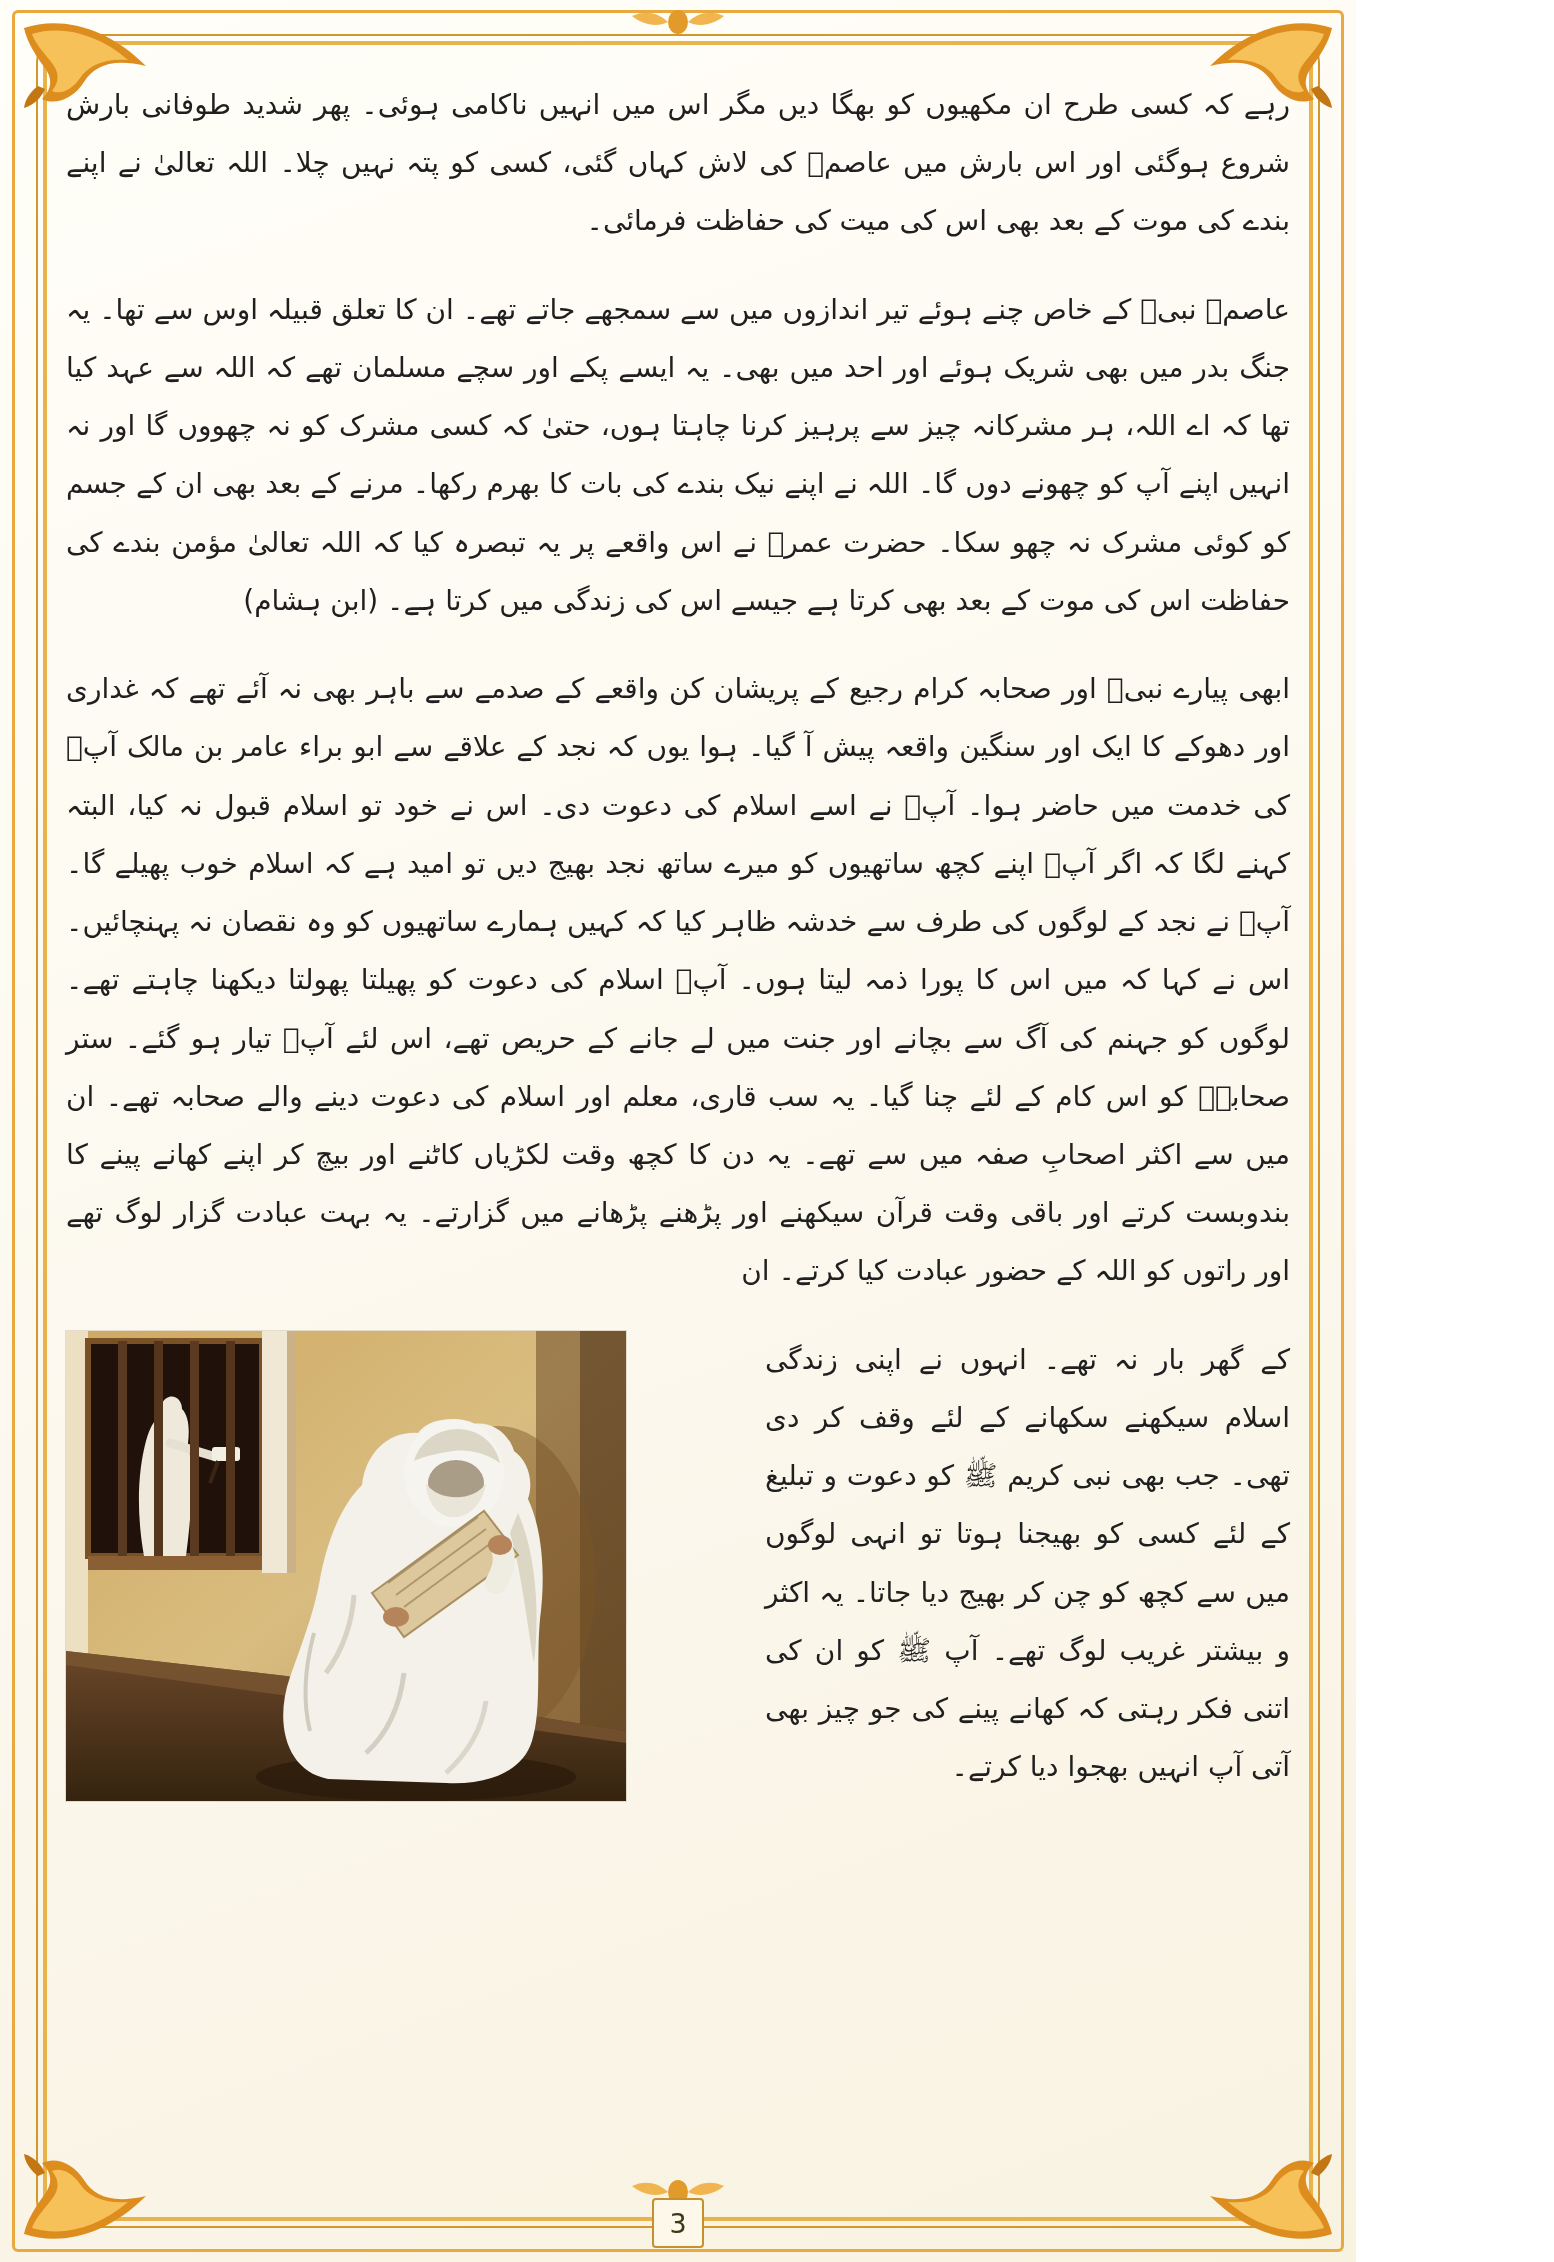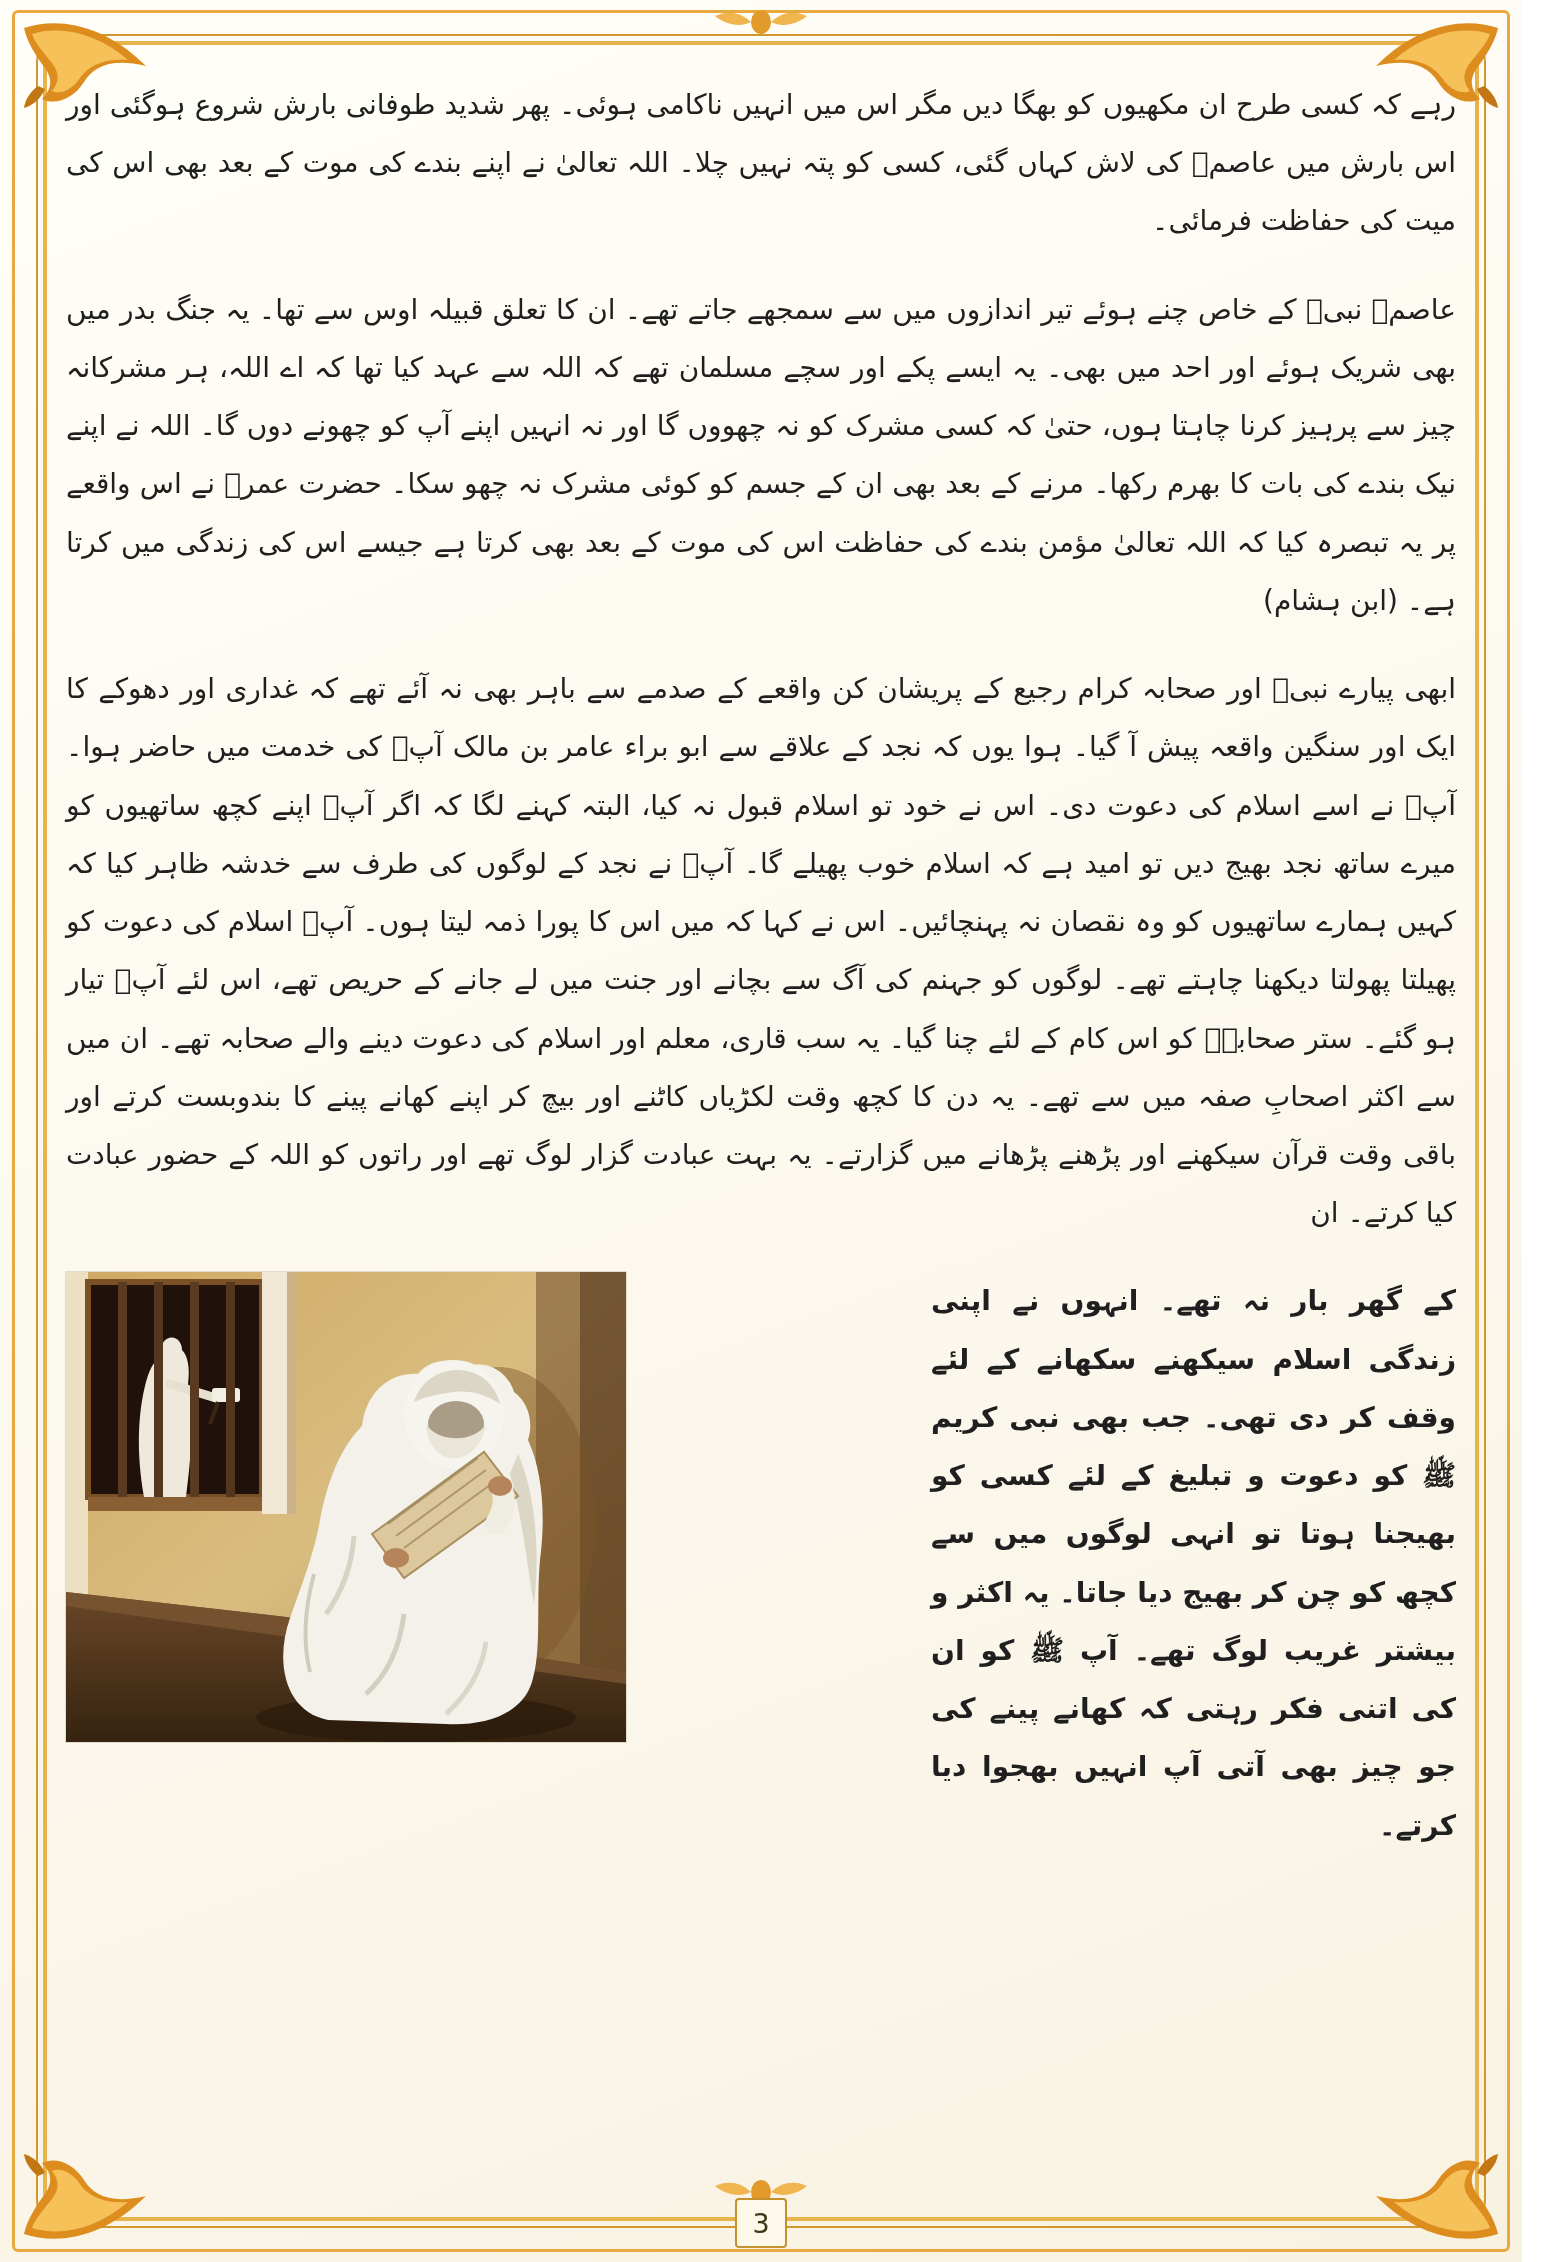--- a/index.html
+++ b/index.html
@@ -3,21 +3,21 @@
 <meta charset="utf-8">
 <style>
   html, body { margin: 0; padding: 0; }
   body {
     width: 1554px; height: 2262px;
     background: #ffffff;
     font-family: "DejaVu Sans", sans-serif;
   }
   .page {
     position: relative;
-    width: 1522px; height: 2262px;
+    width: 1356px; height: 2262px;
     background: linear-gradient(160deg, #fffef8 0%, #fcf8ee 55%, #f8f2e1 100%);
     overflow: hidden;
   }
 
   
   .frame-outer {
     position: absolute; left: 12px; top: 10px; right: 12px; bottom: 10px;
     border: 3px solid #eaa93f; border-radius: 6px;
     pointer-events: none;
   }
@@ -70,21 +70,21 @@
     display: flex; align-items: center; justify-content: center;
     direction: rtl; font-size: 33px; font-weight: bold; color: #161616;
   }
 
   .img-row {
     display: flex; justify-content: space-between; align-items: flex-start;
     margin-top: 6px;
   }
   .illustration { width: 560px; height: 470px; flex: 0 0 auto; box-shadow: 0 0 0 1px rgba(90,60,20,0.15); }
   .illustration svg { display: block; width: 100%; height: 100%; }
-  .side-col { width: 525px; font-weight: bold; }
+  .side-col { width: 525px; }
 </style>
 </head>
 <body>
 
 <svg width="0" height="0" style="position:absolute">
   <defs>
     <g id="flourish">
       <path d="M4,12 C40,0 86,10 126,50 C92,42 74,50 64,66 C54,82 36,90 22,83 C33,72 32,62 25,52 C16,40 7,26 4,12 Z" fill="#dd8d1e"></path>
       <path d="M12,18 C42,9 78,18 108,44 C84,42 68,50 60,62 C52,74 40,79 32,75 C40,65 39,56 32,47 C24,37 15,27 12,18 Z" fill="#f6c159"></path>
       <path d="M18,70 C10,76 5,84 4,92 C14,89 21,82 25,73 Z" fill="#c37614"></path>

